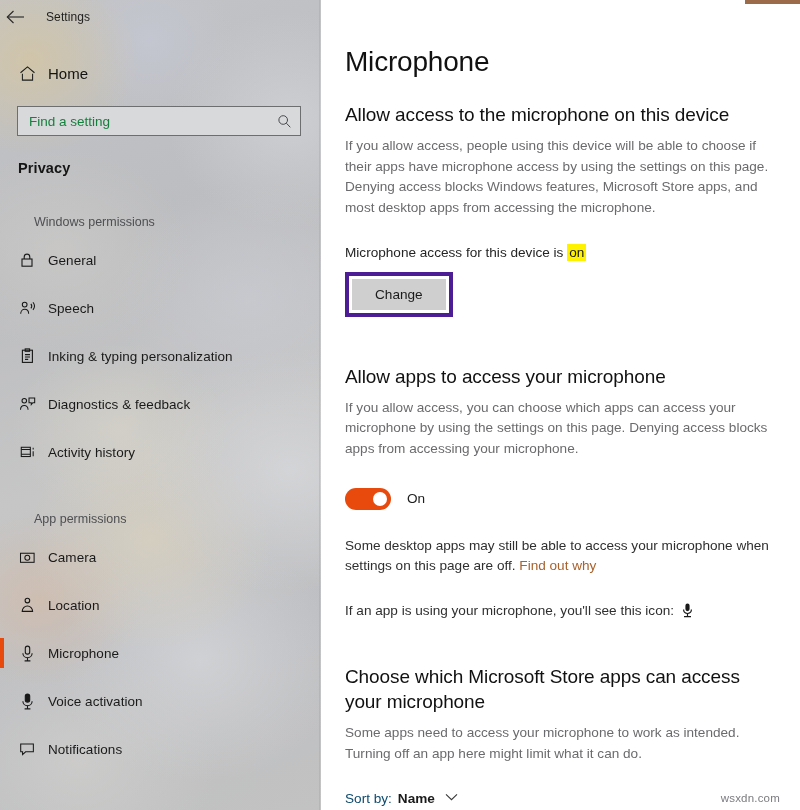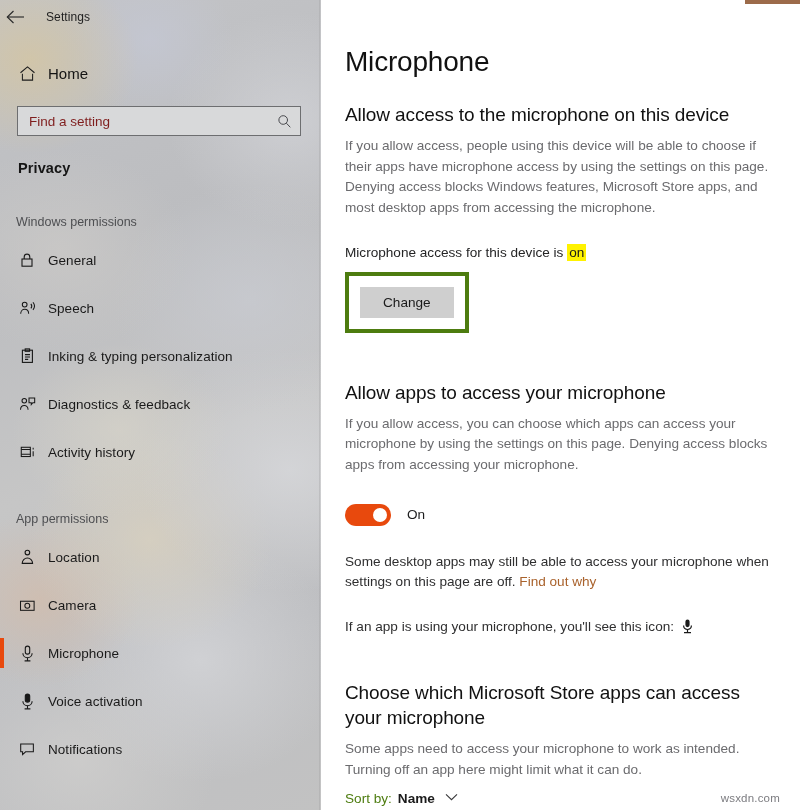--- a/index.html
+++ b/index.html
@@ -113,37 +113,37 @@
     background: #d8d9da;
     border: 1px solid #6d6e70;
     display: flex;
     align-items: center;
     padding: 0 8px 0 11px;
     box-sizing: border-box;
   }
   .searchbox .ph {
     flex: 1;
     font-size: 13.5px;
-    color: #7f1d1d;
+    color: #15803d;
   }
   .searchbox .mag { color: #45464a; display:flex; }
 
   .section-title-main {
     font-size: 14.5px;
     font-weight: bold;
     color: #151515;
     padding-left: 18px;
     margin-top: 24px;
     letter-spacing: 0.1px;
   }
 
   .group-head {
     font-size: 12.5px;
     color: #4e4f52;
-    padding-left: 16px;
+    padding-left: 34px;
     margin-top: 39px;
   }
 
   .navlist { margin-top: 7px; }
 
   .navitem {
     position: relative;
     display: flex;
     align-items: center;
     height: 48px;
@@ -222,22 +222,22 @@
   }
   .hl {
     background: #fff200;
     padding: 1px 2px;
     color: #1a1a1a;
   }
 
   .change-wrap {
     display: inline-block;
     margin-top: 12px;
-    border: 4px solid #4d7c0f;
-    padding: 11px;
+    border: 4px solid #4c1d95;
+    padding: 3px;
     background: #ffffff;
   }
   .change-btn {
     display: block;
     min-width: 80px;
     padding: 7px 22px;
     background: #cfcfcf;
     border: 1px solid #cfcfcf;
     font-family: "Liberation Sans", sans-serif;
     font-size: 13.6px;
@@ -301,21 +301,21 @@
 
   .sortbar {
     position: absolute;
     left: 24px;
     bottom: 4px;
     display: flex;
     align-items: baseline;
     gap: 6px;
     font-size: 13.6px;
   }
-  .sort-prefix { color: #4d7c0f; }
+  .sort-prefix { color: #0c4a6e; }
   .sort-value { color: #1b1b1b; font-weight: bold; }
   .sort-chev { color: #3a3a3c; margin-left: 4px; position: relative; top: -2px; }
 
   .watermark {
     position: absolute;
     right: 20px;
     bottom: 6px;
     font-size: 11.5px;
     color: #7c7c80;
     letter-spacing: 0.2px;
@@ -423,36 +423,36 @@
           </span>
           <span class="lbl">Activity history</span>
         </div>
       </div>
 
       <div class="group-head second">App permissions</div>
       <div class="navlist">
 
         <div class="navitem">
           <span class="ic">
+            <svg width="17" height="15" viewBox="0 0 18 15" fill="none" stroke="currentColor" stroke-width="1.1">
+              <rect x="1.6" y="3" width="14.4" height="9.6"></rect>
+                <circle cx="8.8" cy="7.8" r="2.6"></circle>
+            </svg>
+          </span>
+          <span class="lbl">Camera</span>
+        </div>
+
+        <div class="navitem">
+          <span class="ic">
             <svg width="15" height="16" viewBox="0 0 15 16" fill="none" stroke="currentColor" stroke-width="1.1">
               <circle cx="7.4" cy="3.6" r="2.3"></circle>
                 <path d="M2.2 14.4c0-3 2.3-5.4 5.2-5.4s5.2 2.4 5.2 5.4z"></path>
             </svg>
           </span>
           <span class="lbl">Location</span>
-        </div>
-
-        <div class="navitem">
-          <span class="ic">
-            <svg width="17" height="15" viewBox="0 0 18 15" fill="none" stroke="currentColor" stroke-width="1.1">
-              <rect x="1.6" y="3" width="14.4" height="9.6"></rect>
-                <circle cx="8.8" cy="7.8" r="2.6"></circle>
-            </svg>
-          </span>
-          <span class="lbl">Camera</span>
         </div>
 
         <div class="navitem selected">
           <span class="ic">
             <svg width="13" height="17" viewBox="0 0 13 17" fill="none" stroke="currentColor" stroke-width="1.1">
               <rect x="4.3" y="1.1" width="4.4" height="8" rx="2.2"></rect>
               <path d="M1.9 8.2c0 2.6 2 4.6 4.6 4.6s4.6-2 4.6-4.6"></path>
               <path d="M6.5 12.8v3.1M3.6 15.9h5.8"></path>
             </svg>
           </span>

